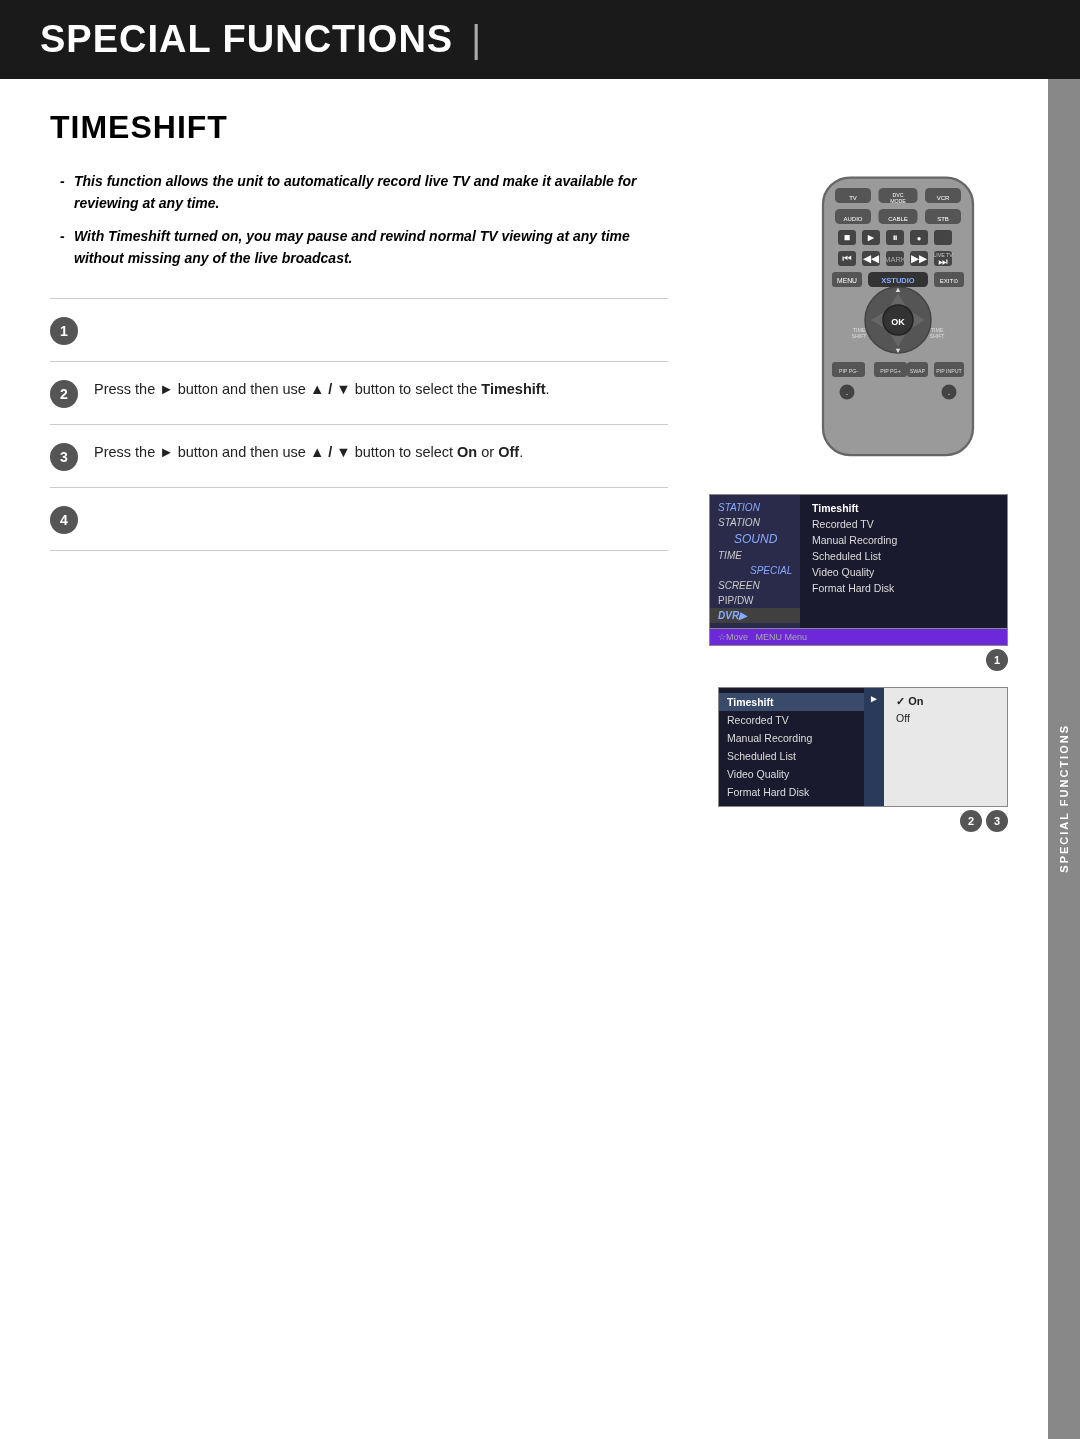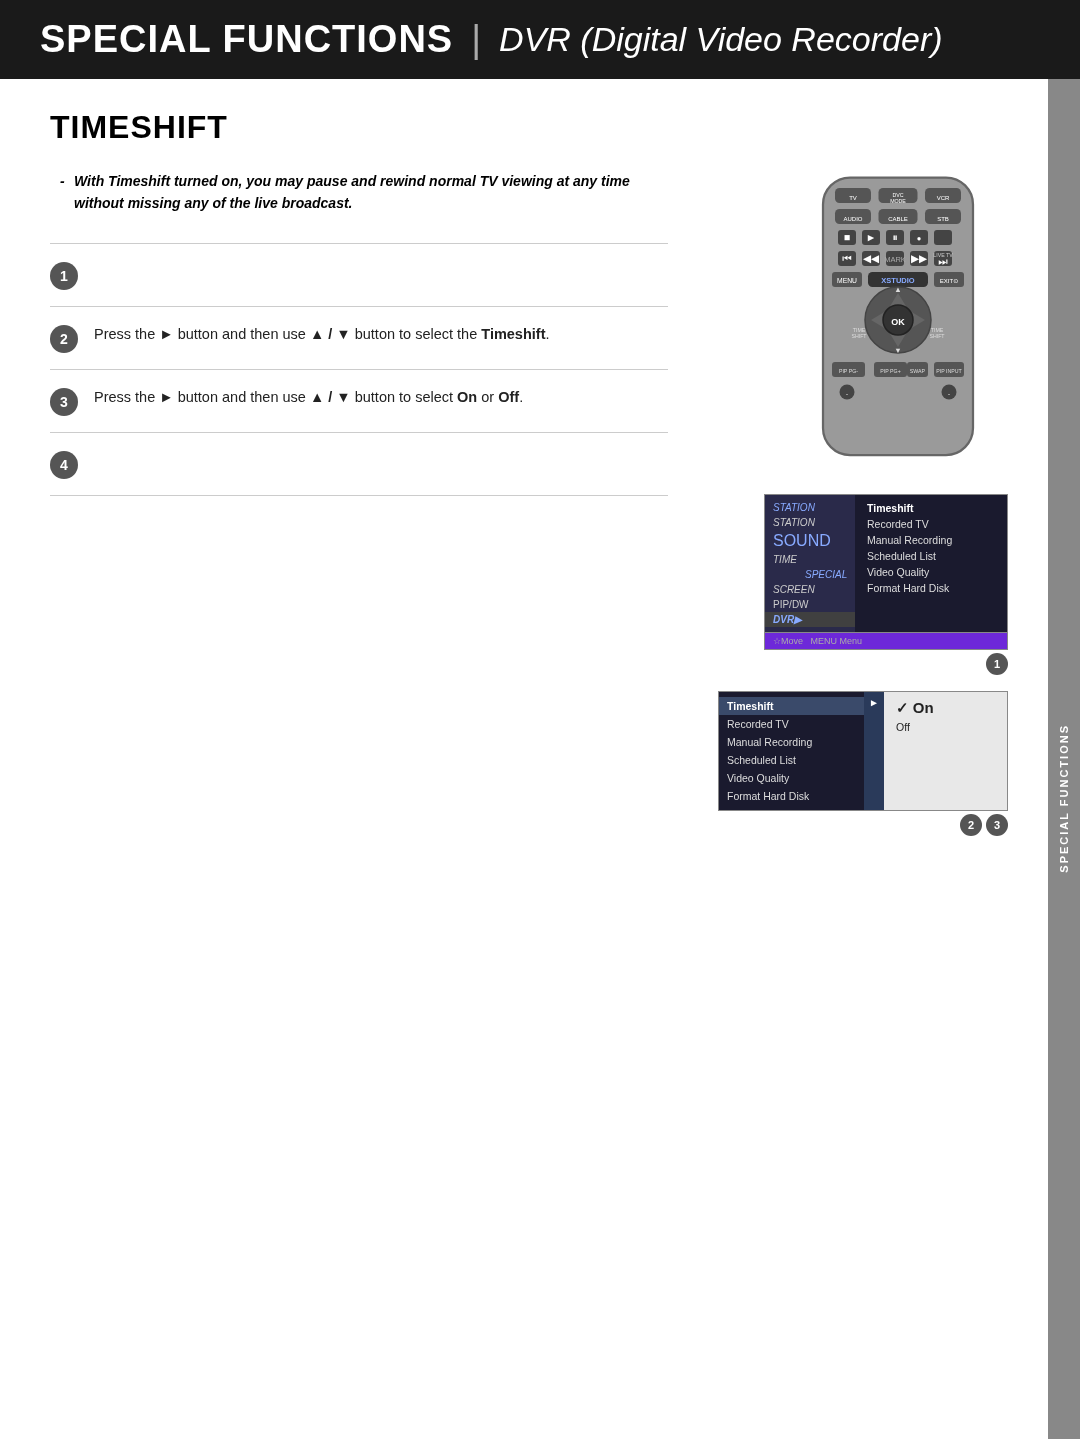--- a/index.html
+++ b/index.html
@@ -137,34 +137,34 @@
       align-items: center;
       justify-content: center;
     }
   </style>
 </head>
 <body>
 
 <div class="page-header">
   <span class="header-special">SPECIAL FUNCTIONS</span>
   <span class="header-divider">|</span>
-  <span class="header-dvr">DVR (Digital Video Recorder)</span>
 </div>
 
 <div style="display:flex; position:relative;">
 
   <div style="flex:1; padding: 30px 40px 80px 50px;">
 
     <h1 class="section-title">TIMESHIFT</h1>
 
     <div style="display:flex; gap:30px;">
 
       <div class="left-col">
 
         <div class="intro-bullets">
+          <div class="intro-bullet">This function allows the unit to automatically record live TV and make it available for reviewing at any time.</div>
           <div class="intro-bullet">With Timeshift turned on, you may pause and rewind normal TV viewing at any time without missing any of the live broadcast.</div>
         </div>
 
         <div class="steps-list">
 
           <div class="step-item">
             <div class="step-number">1</div>
           </div>
 
           <div class="step-item">
@@ -266,27 +266,27 @@
             <text x="73" y="135" font-family="Arial" font-size="3.5" fill="#ddd" text-anchor="middle">SWAP</text>
             <text x="94" y="135" font-family="Arial" font-size="3.5" fill="#ddd" text-anchor="middle">PIP INPUT</text>
 
             <circle cx="26" cy="148" r="5" fill="#444"></circle>
             <text x="26" y="151" font-family="Arial" font-size="5" fill="#fff" text-anchor="middle">·</text>
             <circle cx="94" cy="148" r="5" fill="#444"></circle>
             <text x="94" y="151" font-family="Arial" font-size="5" fill="#fff" text-anchor="middle">·</text>
           </svg>
         </div>
 
-        <div style="width:244px; position:relative;">
+        <div style="width:299px; position:relative;">
           <div style="display:flex; border:1px solid #888;">
 
             <div style="background:#2a2a4a; width:90px; padding:5px 0;">
               <div style="padding:2px 8px; font-size:10px; color:#88aaff; font-style:italic;">STATION</div>
               <div style="padding:2px 8px; font-size:10px; color:#ccc; font-style:italic;">STATION</div>
-              <div style="padding:2px 8px; font-size:16px; color:#88aaff; ">SOUND</div>
+              <div style="padding:2px 8px; font-size:12px; color:#88aaff; font-style:italic;margin-left:16px;">SOUND</div>
               <div style="padding:2px 8px; font-size:10px; color:#ccc; font-style:italic;">TIME</div>
               <div style="padding:2px 8px; font-size:10px; color:#88aaff; font-style:italic;margin-left:32px;">SPECIAL</div>
               <div style="padding:2px 8px; font-size:10px; color:#ccc; font-style:italic;">SCREEN</div>
               <div style="padding:2px 8px; font-size:10px; color:#ccc; ">PIP/DW</div>
               <div style="padding:2px 8px; font-size:10px; color:#88aaff; font-weight:bold; font-style:italic; background:#404040;">DVR▶</div>
             </div>
 
             <div style="background:#1a1a2e; flex:1; padding:5px 8px;">
               <div style="padding:2px 4px; font-size:10.5px; color:#fff; font-weight:bold;">Timeshift</div>
               <div style="padding:2px 4px; font-size:10.5px; color:#ddd;">Recorded TV</div>
@@ -311,21 +311,21 @@
               <div style="padding:3px 8px; font-size:10.5px; color:#ddd;">Recorded TV</div>
               <div style="padding:3px 8px; font-size:10.5px; color:#ddd;">Manual Recording</div>
               <div style="padding:3px 8px; font-size:10.5px; color:#ddd;">Scheduled List</div>
               <div style="padding:3px 8px; font-size:10.5px; color:#ddd;">Video Quality</div>
               <div style="padding:3px 8px; font-size:10.5px; color:#ddd;">Format Hard Disk</div>
             </div>
 
             <div style="background:#2a3a5a; width:20px; display:flex; align-items:flex-start; padding-top:5px; justify-content:center; color:#fff; font-size:10px;">►</div>
 
             <div style="background:#e8e8e8; flex:1; padding:5px 8px;">
-              <div style="padding:2px 4px; font-size:15px; color:#222; font-weight:bold;">✓ On</div>
+              <div style="padding:2px 4px; font-size:11px; color:#222; font-weight:bold;">✓ On</div>
               <div style="padding:2px 4px; font-size:10.5px; color:#222;">Off</div>
             </div>
           </div>
 
           <div style="display:flex; justify-content:flex-end; gap:4px; margin-top:3px;">
             <div class="badge">2</div>
             <div class="badge">3</div>
           </div>
         </div>
 

